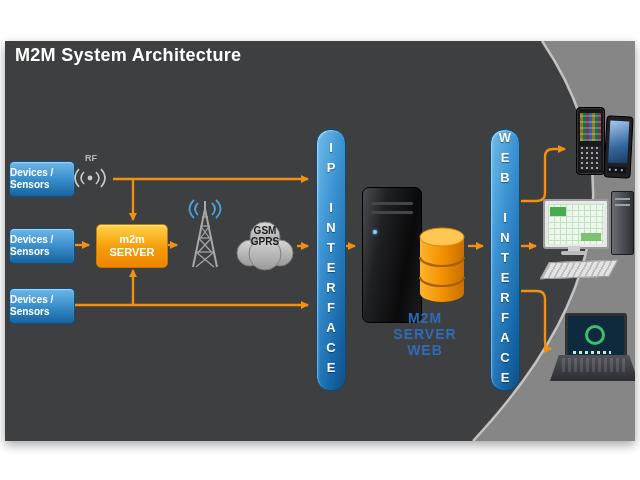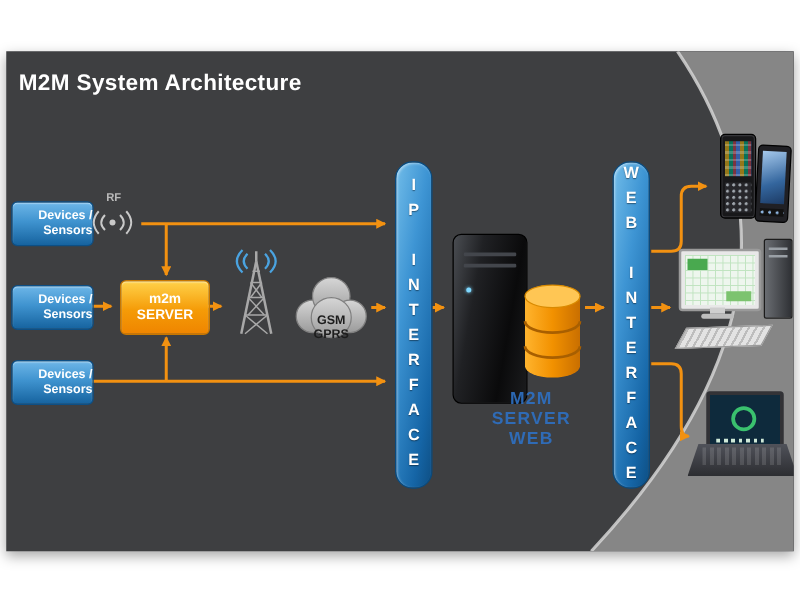--- a/index.html
+++ b/index.html
@@ -1,43 +1,43 @@
 <!DOCTYPE html>
 <html><head>
 <meta charset="utf-8">
 <style>
   html,body{margin:0;padding:0;}
   body{font-family:"Liberation Sans", sans-serif;}
   .page{position:relative;width:640px;height:480px;background:#ffffff;overflow:hidden;}
   .slide{position:absolute;left:5px;top:41px;width:630px;height:400px;background:#3e3f41;overflow:hidden;
          box-shadow:0 4px 10px rgba(0,0,0,.35);}
   .layer{position:absolute;left:0;top:0;width:630px;height:400px;pointer-events:none;}
-  .title{position:absolute;left:10px;top:15px;font-size:18px;font-weight:bold;color:#ffffff;letter-spacing:.3px;}
+  .title{position:absolute;left:10px;top:4px;font-size:18px;font-weight:bold;color:#ffffff;letter-spacing:.3px;}
 
   
   .devbox{position:absolute;left:4px;width:64px;height:34px;border-radius:5px;
           background:linear-gradient(to bottom,#6db6e8 0%,#3f93cf 45%,#16639f 100%);
-          border:1px solid #0d4f85;color:#fff;font-size:10px;font-weight:bold;text-align:right;
+          border:1px solid #0d4f85;color:#fff;font-size:10px;font-weight:bold;text-align:left;
           display:flex;flex-direction:column;justify-content:center;line-height:12px;
           box-shadow:inset 0 1px 1px rgba(255,255,255,.45);}
   .devbox1{top:120px}.devbox2{top:187px}.devbox3{top:247px}
 
   .rf-label{position:absolute;left:80px;top:112px;font-size:9px;font-weight:bold;color:#b9b9b9;text-align:center;}
   .rf-icon{position:absolute;left:62px;top:126px;}
 
   .gateway{position:absolute;left:91px;top:183px;width:70px;height:42px;border-radius:5px;
            background:linear-gradient(to bottom,#ffd24a 0%,#f59b07 55%,#ef8500 100%);
            border:1px solid #c87800;color:#fff;font-weight:bold;text-align:center;
            display:flex;flex-direction:column;justify-content:center;font-size:11px;line-height:13px;
            box-shadow:inset 0 1px 1px rgba(255,255,255,.5);}
 
   .tower{position:absolute;left:178px;top:158px;}
 
   .cloud{position:absolute;left:229px;top:180px;width:62px;height:52px;}
-  .cloud-text{position:absolute;inset:0;display:flex;flex-direction:column;align-items:center;justify-content:flex-end;
+  .cloud-text{position:absolute;inset:0;display:flex;flex-direction:column;align-items:center;justify-content:flex-start;
               font-size:10px;font-weight:bold;color:#1d1d1d;line-height:11px;padding-top:4px;}
 
   .bar{position:absolute;top:88px;width:28px;height:260px;border-radius:14px;
        background:linear-gradient(100deg,#71bce9 0%,#3e95d4 35%,#1565a6 80%,#0e4f84 100%);
        border:1px solid #0a4a7d;box-shadow:inset 1px 1px 2px rgba(255,255,255,.45);}
   .bar-ip{left:311px}.bar-web{left:485px}
   .vlabel{position:absolute;inset:0;display:flex;align-items:center;justify-content:center;
           writing-mode:vertical-rl;text-orientation:upright;letter-spacing:5px;
           color:#fff;font-size:13px;font-weight:bold;text-shadow:0 1px 1px rgba(0,0,0,.45);}
 

